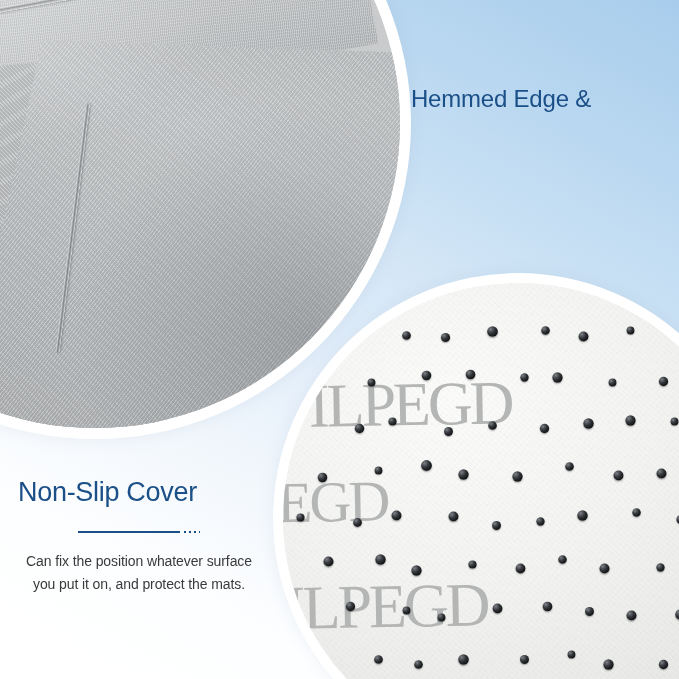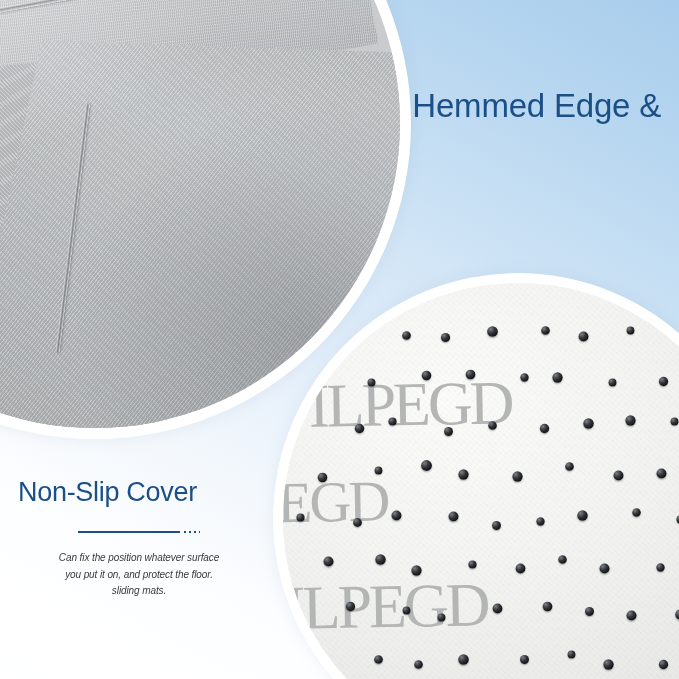--- a/index.html
+++ b/index.html
@@ -213,23 +213,23 @@
     font-size: 62px;
     transform: rotate(-1deg);
   }
 
   
   #heading-top {
     position: absolute;
     right: 18px;
     top: 82px;
     width: 320px;
-    text-align: right;
+    text-align: center;
     color: #1b4f87;
-    font-size: 33px;
+    font-size: 24px;
     line-height: 1.45;
     font-weight: 400;
     letter-spacing: -0.2px;
   }
 
   #nonslip-block {
     position: absolute;
     left: 8px;
     top: 476px;
     width: 262px;
@@ -264,24 +264,23 @@
     left: 176px;
     top: 9px;
     width: 16px;
     height: 2px;
     background: repeating-linear-gradient(90deg, #1b4f87 0px, #1b4f87 2px, rgba(0,0,0,0) 2px, rgba(0,0,0,0) 5px);
   }
 
   #body-nonslip {
     margin-top: 6px;
     color: #3a3a3a;
-    font-size: 10px;
+    font-size: 14px;
     line-height: 1.62;
     letter-spacing: -0.1px;
-    font-style: italic;
   }
   #body-nonslip div {
     white-space: nowrap;
   }
 </style>
 </head>
 <body>
 
 <div id="stage">
 
@@ -379,18 +378,17 @@
   </div>
 
   <div id="nonslip-block">
     <div id="heading-nonslip">Non-Slip Cover</div>
     <div class="divider-wrap">
       <div class="divider-line"></div>
       <div class="divider-dots"></div>
     </div>
     <div id="body-nonslip">
         <div>Can fix the position whatever surface</div>
-        <div>you put it on, and protect the floor.</div>
-        <div>sliding mats.</div>
+        <div>you put it on, and protect the mats.</div>
       </div>
   </div>
 
 </div>
 
 </body></html>

